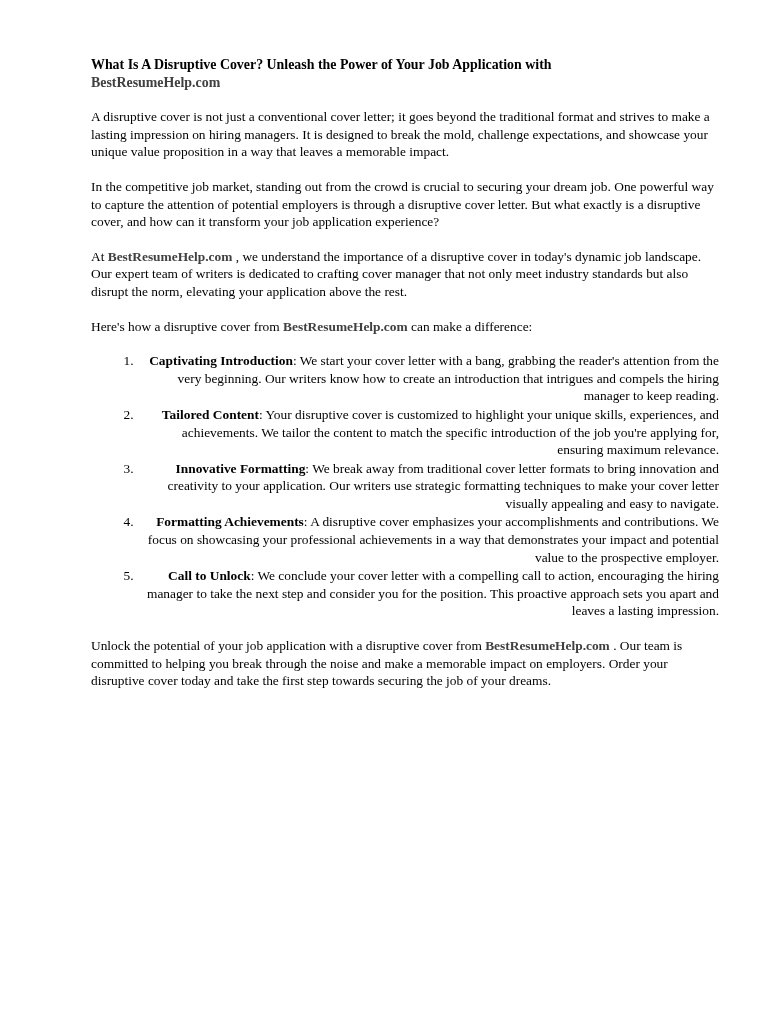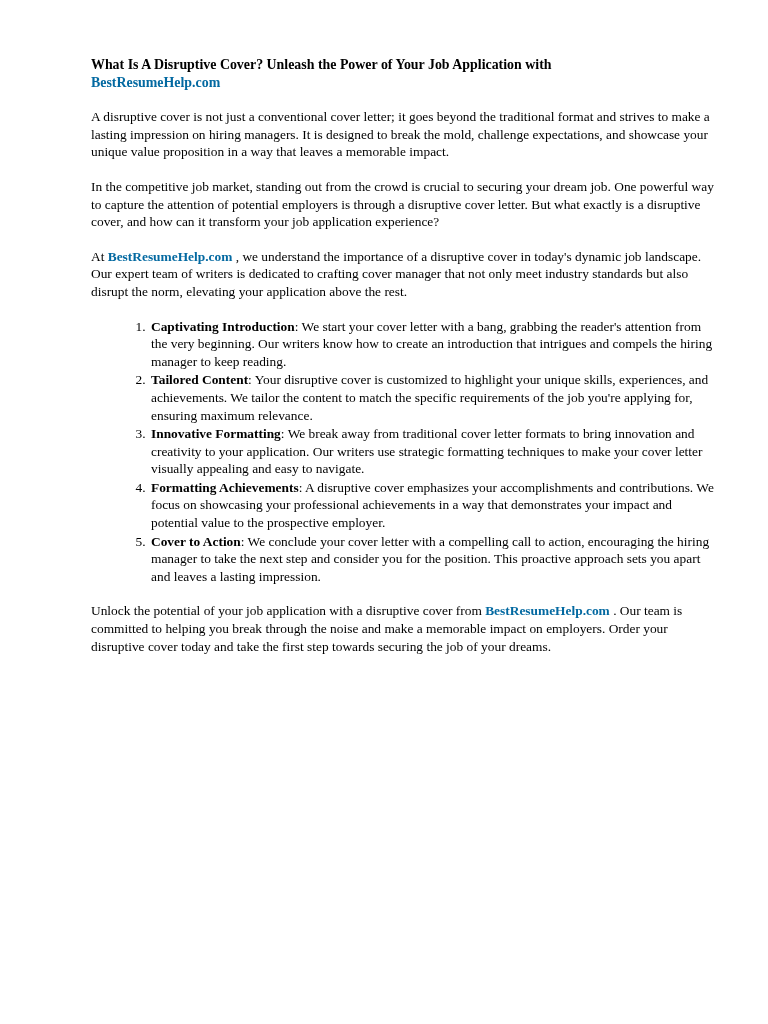--- a/index.html
+++ b/index.html
@@ -31,32 +31,33 @@
     font-weight: bold;
     margin: 0 0 10px 0;
   }
   p.para {
     margin: 17px 0;
   }
   p.para:last-child {
     margin-bottom: 1px;
   }
   a.brand-link {
-    color: #0369a1;
+    color: #404040;
     font-weight: bold;
     text-decoration: none;
     cursor: pointer;
   }
   ol.feature-list {
     margin: 13px 0 16px 0;
     padding-left: 42px;
   }
   ol.feature-list li {
-    margin: 0 0 1px 16px;
+    margin: 0 0 1px 4px;
     padding-left: 2px;
+    text-align: right;
   }
   ol.feature-list li b {
     font-weight: bold;
   }
 </style>
 </head>
 <body>
 
 <div class="page">
   <div class="content">
@@ -65,25 +66,26 @@
       <span>What Is A Disruptive Cover? Unleash the Power of Your Job Application with</span><br>
       <a class="brand-link">BestResumeHelp.com</a>
     </h1>
 
     <p class="para">A disruptive cover is not just a conventional cover letter; it goes beyond the traditional format and strives to make a lasting impression on hiring managers. It is designed to break the mold, challenge expectations, and showcase your unique value proposition in a way that leaves a memorable impact.</p>
 
     <p class="para">In the competitive job market, standing out from the crowd is crucial to securing your dream job. One powerful way to capture the attention of potential employers is through a disruptive cover letter. But what exactly is a disruptive cover, and how can it transform your job application experience?</p>
 
     <p class="para"><span>At </span><a class="brand-link">BestResumeHelp.com</a><span> , we understand the importance of a disruptive cover in today's dynamic job landscape. Our expert team of writers is dedicated to crafting cover manager that not only meet industry standards but also disrupt the norm, elevating your application above the rest.</span></p>
 
+    <p class="para"><span>Here's how a disruptive cover from </span><a class="brand-link">BestResumeHelp.com</a><span> can make a difference:</span></p>
 
     <ol class="feature-list">
       <li><b>Captivating Introduction</b><span>: We start your cover letter with a bang, grabbing the reader's attention from the very beginning. Our writers know how to create an introduction that intrigues and compels the hiring manager to keep reading.</span></li>
-      <li><b>Tailored Content</b><span>: Your disruptive cover is customized to highlight your unique skills, experiences, and achievements. We tailor the content to match the specific requirements of the job you're applying for, ensuring maximum relevance.</span></li>
+      <li><b>Tailored Content</b><span>: Your disruptive cover is customized to highlight your unique skills, experiences, and achievements. We tailor the content to match the specific introduction of the job you're applying for, ensuring maximum relevance.</span></li>
       <li><b>Innovative Formatting</b><span>: We break away from traditional cover letter formats to bring innovation and creativity to your application. Our writers use strategic formatting techniques to make your cover letter visually appealing and easy to navigate.</span></li>
       <li><b>Formatting Achievements</b><span>: A disruptive cover emphasizes your accomplishments and contributions. We focus on showcasing your professional achievements in a way that demonstrates your impact and potential value to the prospective employer.</span></li>
-      <li><b>Cover to Action</b><span>: We conclude your cover letter with a compelling call to action, encouraging the hiring manager to take the next step and consider you for the position. This proactive approach sets you apart and leaves a lasting impression.</span></li>
+      <li><b>Call to Unlock</b><span>: We conclude your cover letter with a compelling call to action, encouraging the hiring manager to take the next step and consider you for the position. This proactive approach sets you apart and leaves a lasting impression.</span></li>
     </ol>
 
     <p class="para"><span>Unlock the potential of your job application with a disruptive cover from </span><a class="brand-link">BestResumeHelp.com</a><span> . Our team is committed to helping you break through the noise and make a memorable impact on employers. Order your disruptive cover today and take the first step towards securing the job of your dreams.</span></p>
 
   </div>
 </div>
 
 </body></html>

